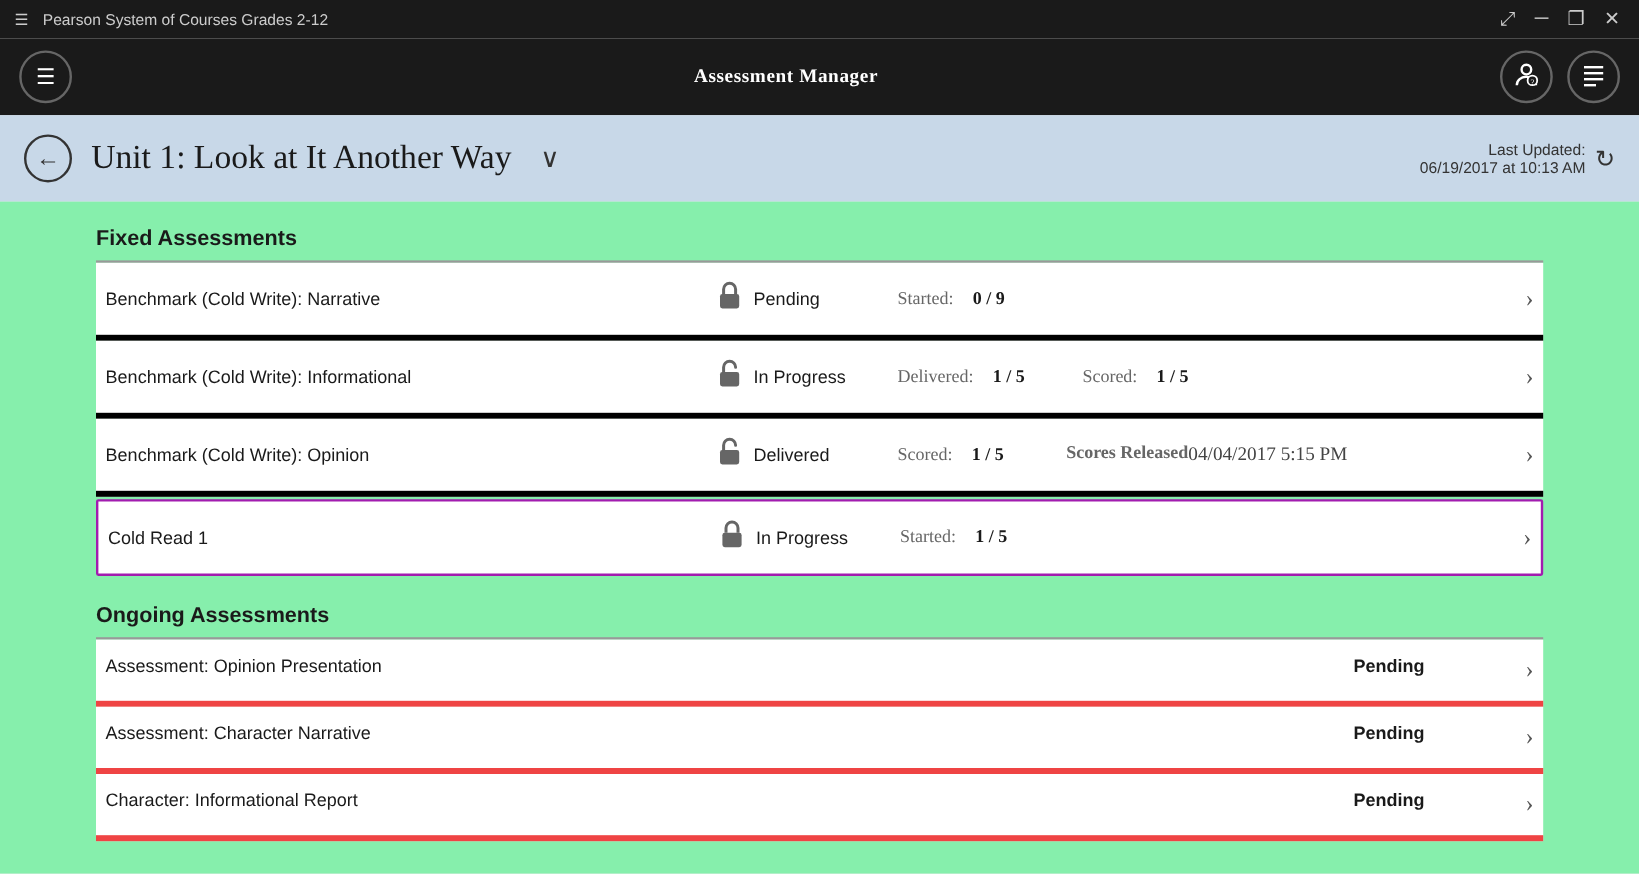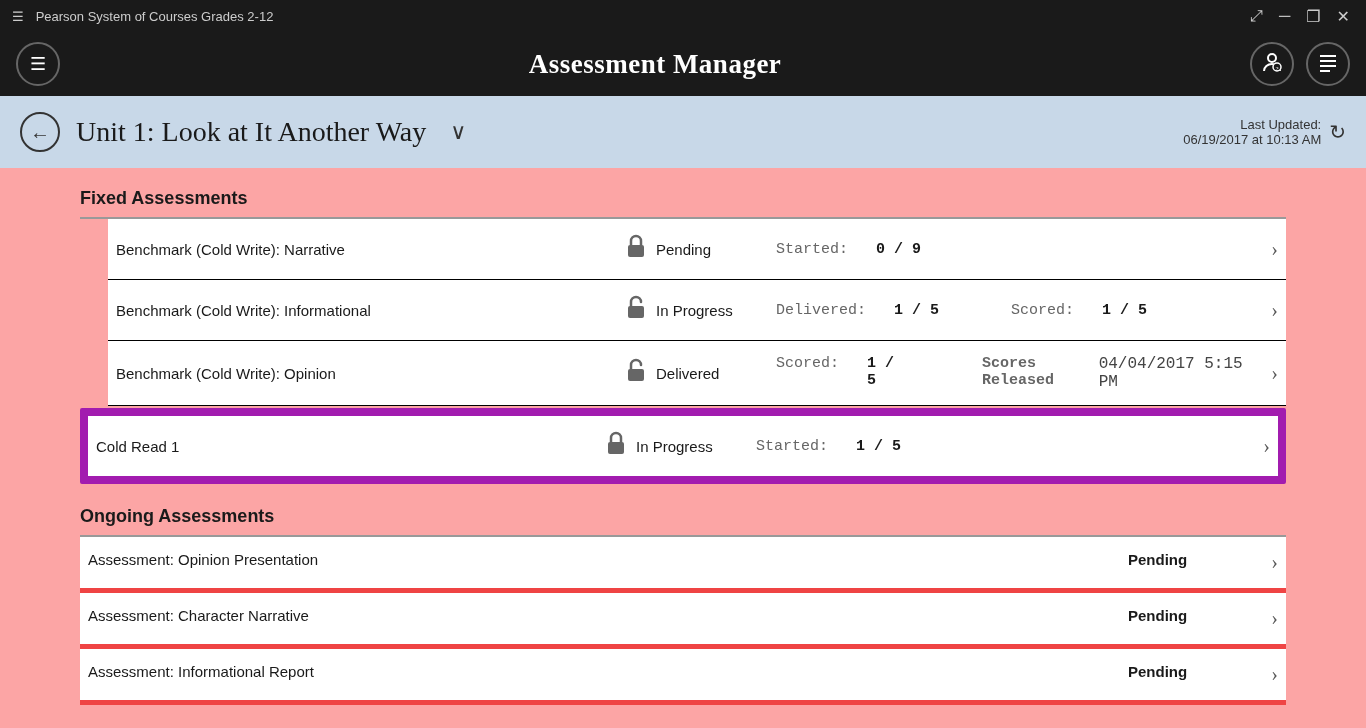--- a/index.html
+++ b/index.html
@@ -13,21 +13,21 @@
     }
     .title-bar-left { display: flex; align-items: center; gap: 12px; }
     .title-bar-controls { display: flex; align-items: center; gap: 8px; }
     .title-bar-controls span { font-size: 16px; cursor: pointer; color: #ccc; padding: 0 4px; }
 
     
     .nav-bar {
       display: flex; align-items: center; justify-content: space-between;
       background: #1a1a1a; color: white; height: 64px; padding: 0 16px;
     }
-    .nav-bar-center { font-size: 27px; font-weight: bold; color: white; letter-spacing: 0.5px; }
+    .nav-bar-center { font-size: 16px; font-weight: bold; color: white; letter-spacing: 0.5px; }
     .nav-bar-left, .nav-bar-right { display: flex; align-items: center; gap: 12px; }
     .nav-icon-btn {
       width: 44px; height: 44px; border-radius: 50%; border: 2px solid #666;
       display: flex; align-items: center; justify-content: center;
       cursor: pointer; color: white; font-size: 18px;
     }
 
     
     .unit-header {
       display: flex; align-items: center; justify-content: space-between;
@@ -38,39 +38,39 @@
       width: 40px; height: 40px; border-radius: 50%; border: 2px solid #333;
       display: flex; align-items: center; justify-content: center;
       cursor: pointer; font-size: 20px; color: #333; background: transparent;
     }
     .unit-title { font-size: 28px; color: #1a1a1a; font-weight: normal; font-family: Georgia, serif; }
     .unit-dropdown { font-size: 22px; color: #333; margin-left: 8px; cursor: pointer; }
     .unit-header-right { text-align: right; font-size: 13px; color: #333; font-family: Arial, sans-serif; display: flex; align-items: center; gap: 8px; }
     .refresh-btn { font-size: 20px; cursor: pointer; color: #333; }
 
     
-    .main-content { background: #fca5a5; padding: 20px 80px; height: calc(728px - 32px - 64px - 72px); overflow-y: auto; }
+    .main-content { background: #86efac; padding: 20px 80px; height: calc(728px - 32px - 64px - 72px); overflow-y: auto; }
 
     .section-title { font-size: 18px; font-weight: bold; color: #1a1a1a; margin-bottom: 8px; font-family: Arial, sans-serif; }
     .section-divider { border: none; border-top: 2px solid #999; margin-bottom: 0; }
 
     
     .assessment-row {
       display: flex; align-items: center; padding: 14px 8px;
-      border-bottom: 1px solid #000000; cursor: pointer; background: white; margin-left: 28px;
+      border-bottom: 5px solid #000000; cursor: pointer; background: white;
     }
     .assessment-row.highlighted {
-      border: 8px solid #a21caf; border-radius: 2px; background: white;
+      border: 2px solid #a21caf; border-radius: 2px; background: white;
       margin: 2px 0;
     }
     .row-name { flex: 0 0 500px; font-size: 15px; color: #1a1a1a; font-family: Arial, sans-serif; }
     .row-lock { flex: 0 0 40px; display: flex; align-items: center; justify-content: center; }
     .lock-icon { font-size: 22px; color: #555; }
     .row-status { flex: 0 0 120px; font-size: 15px; color: #1a1a1a; font-family: Arial, sans-serif; }
-    .row-stats { flex: 1; font-size: 15px; color: #666; font-family: Liberation Mono, monospace; display: flex; align-items: flex-start; gap: 28px; }
+    .row-stats { flex: 1; font-size: 15px; color: #666; font-family: Liberation Serif, serif; display: flex; align-items: flex-end; gap: 16px; }
     .scores-released { display: flex; flex-direction: row; }
     .row-chevron { flex: 0 0 30px; text-align: right; font-size: 20px; color: #555; }
 
     .section-gap { height: 20px; }
 
     
     .ongoing-row {
       display: flex; align-items: flex-start; padding: 14px 8px;
       border-bottom: 5px solid #ef4444; cursor: pointer; background: white;
     }
@@ -239,19 +239,19 @@
       <div class="ongoing-chevron">›</div>
     </div>
 
     <div class="ongoing-row">
       <div class="ongoing-name">Assessment: Character Narrative</div>
       <div class="ongoing-status">Pending</div>
       <div class="ongoing-chevron">›</div>
     </div>
 
     <div class="ongoing-row">
-      <div class="ongoing-name">Assessment: Informational Report</div>
+      <div class="ongoing-name">Character: Informational Report</div>
       <div class="ongoing-status">Pending</div>
       <div class="ongoing-chevron">›</div>
     </div>
   </div>
 
 </div>
 
 </body></html>

